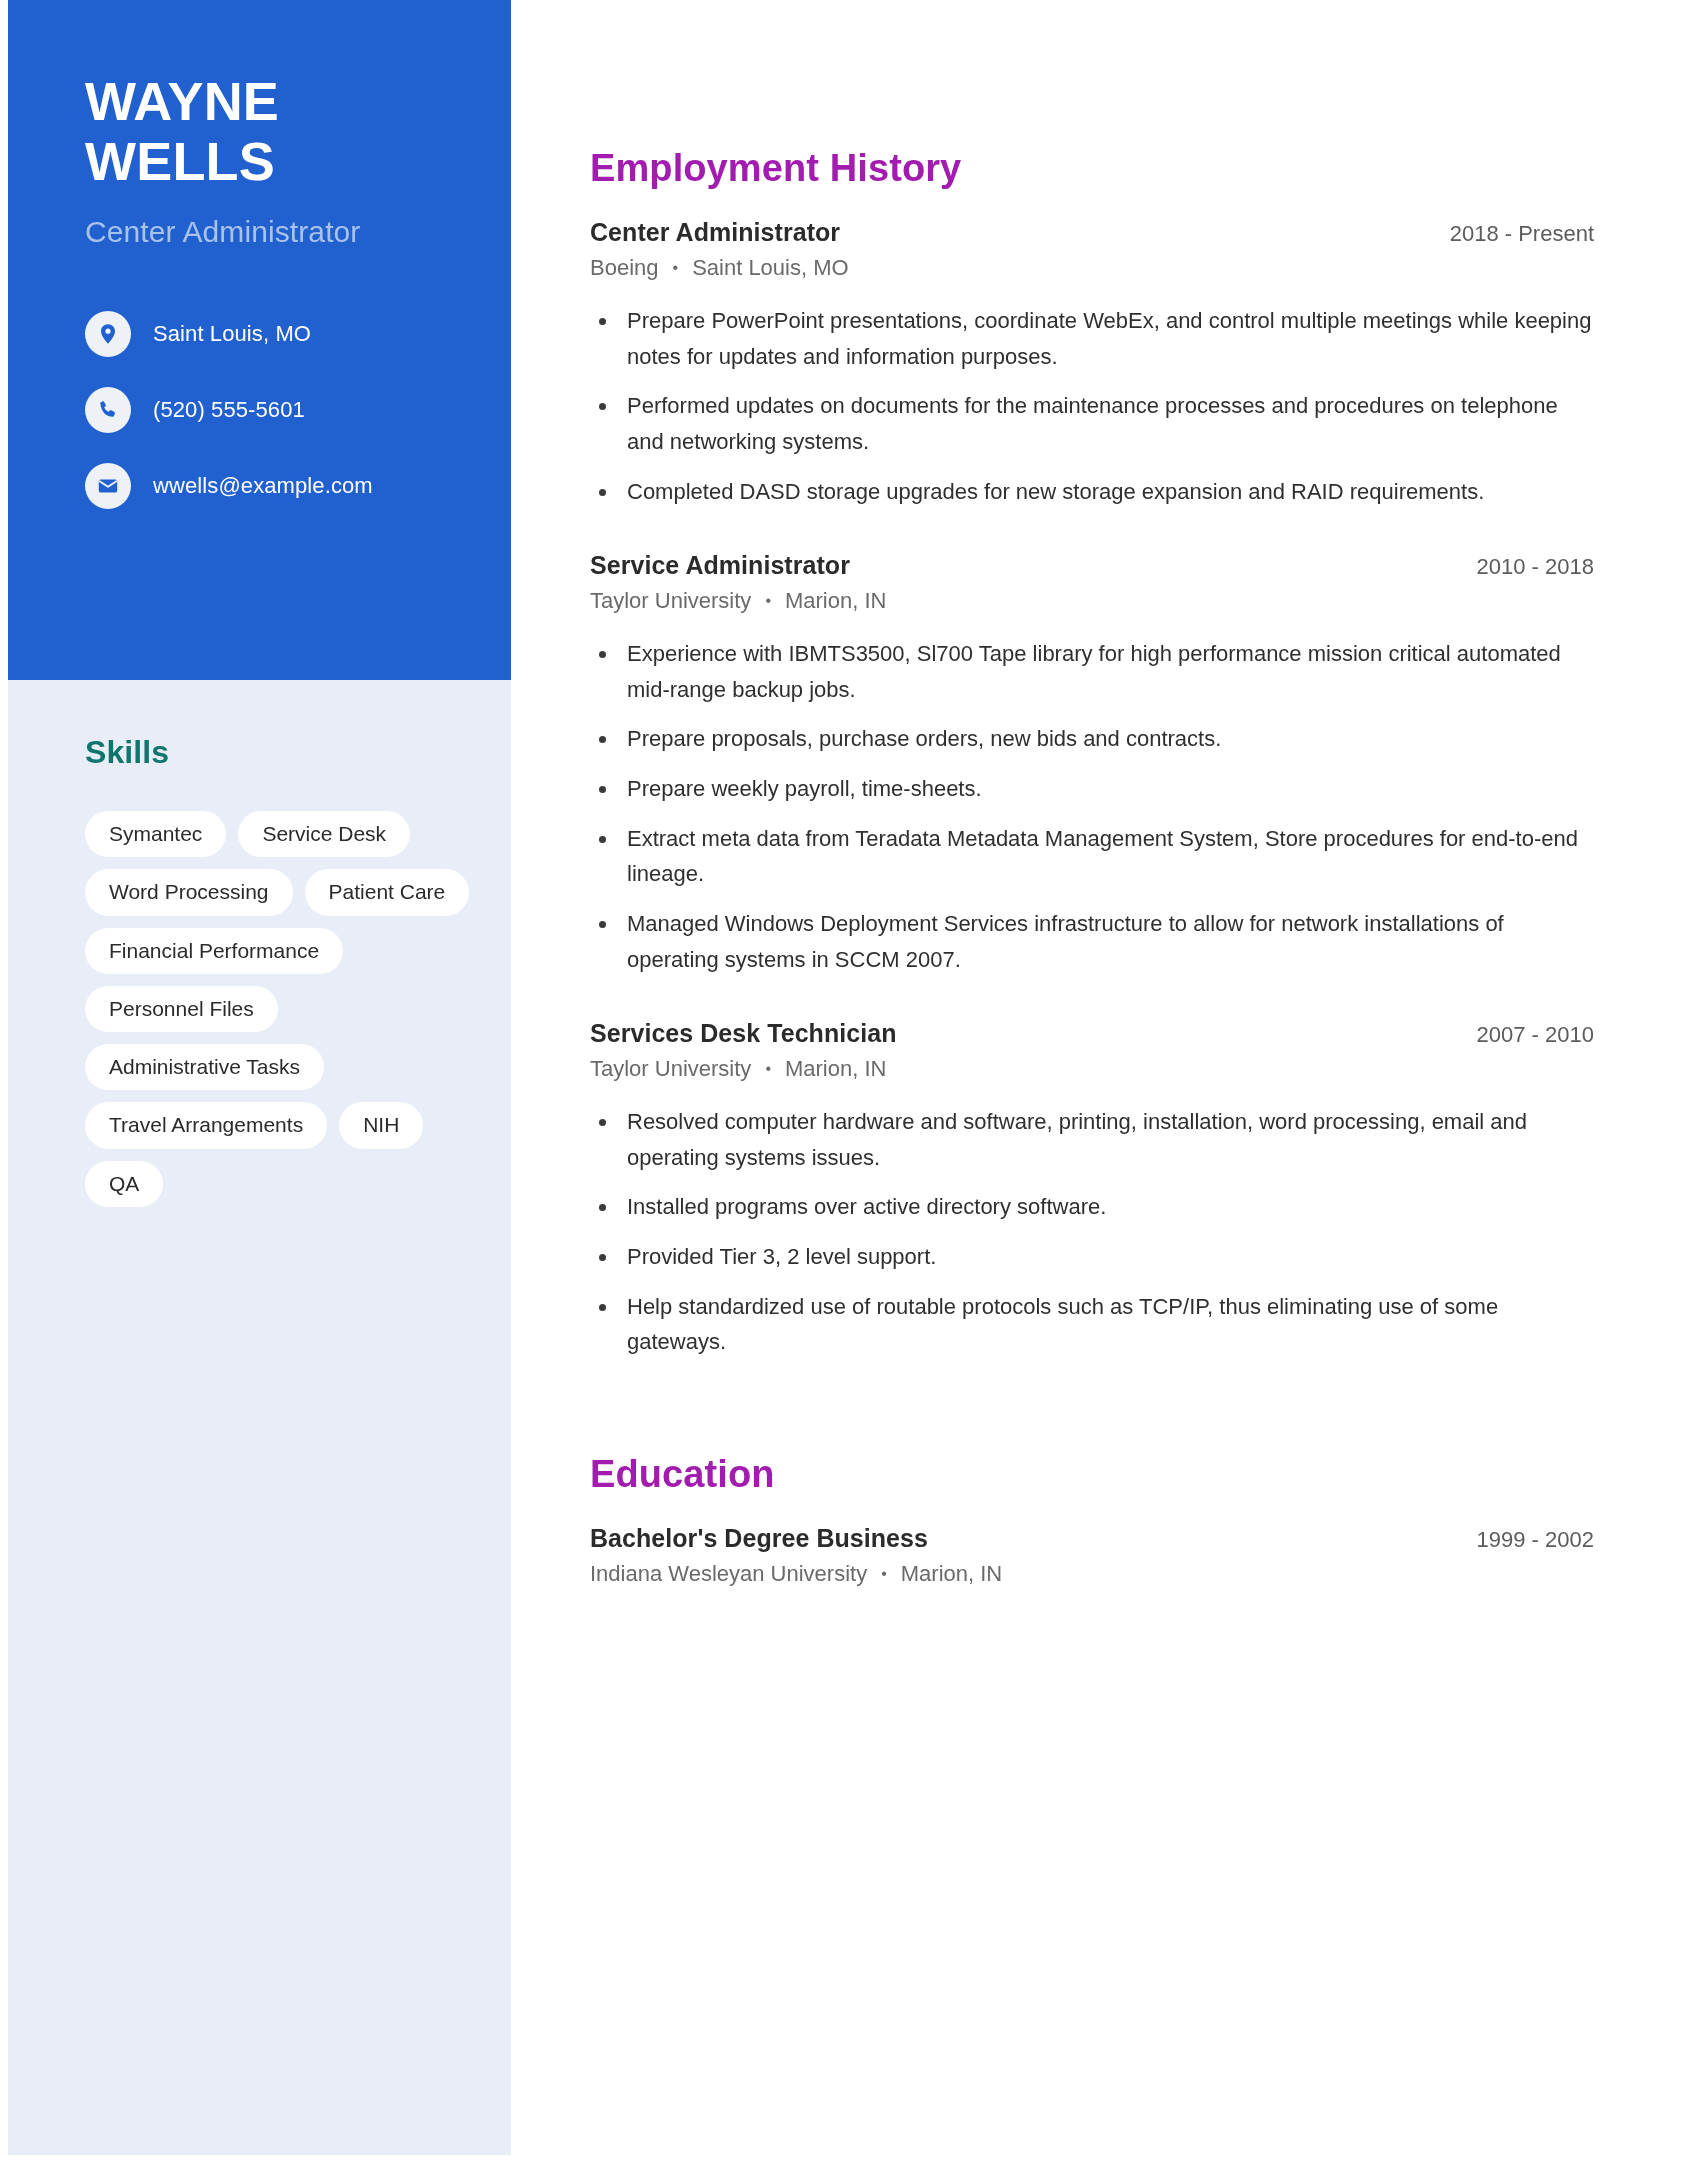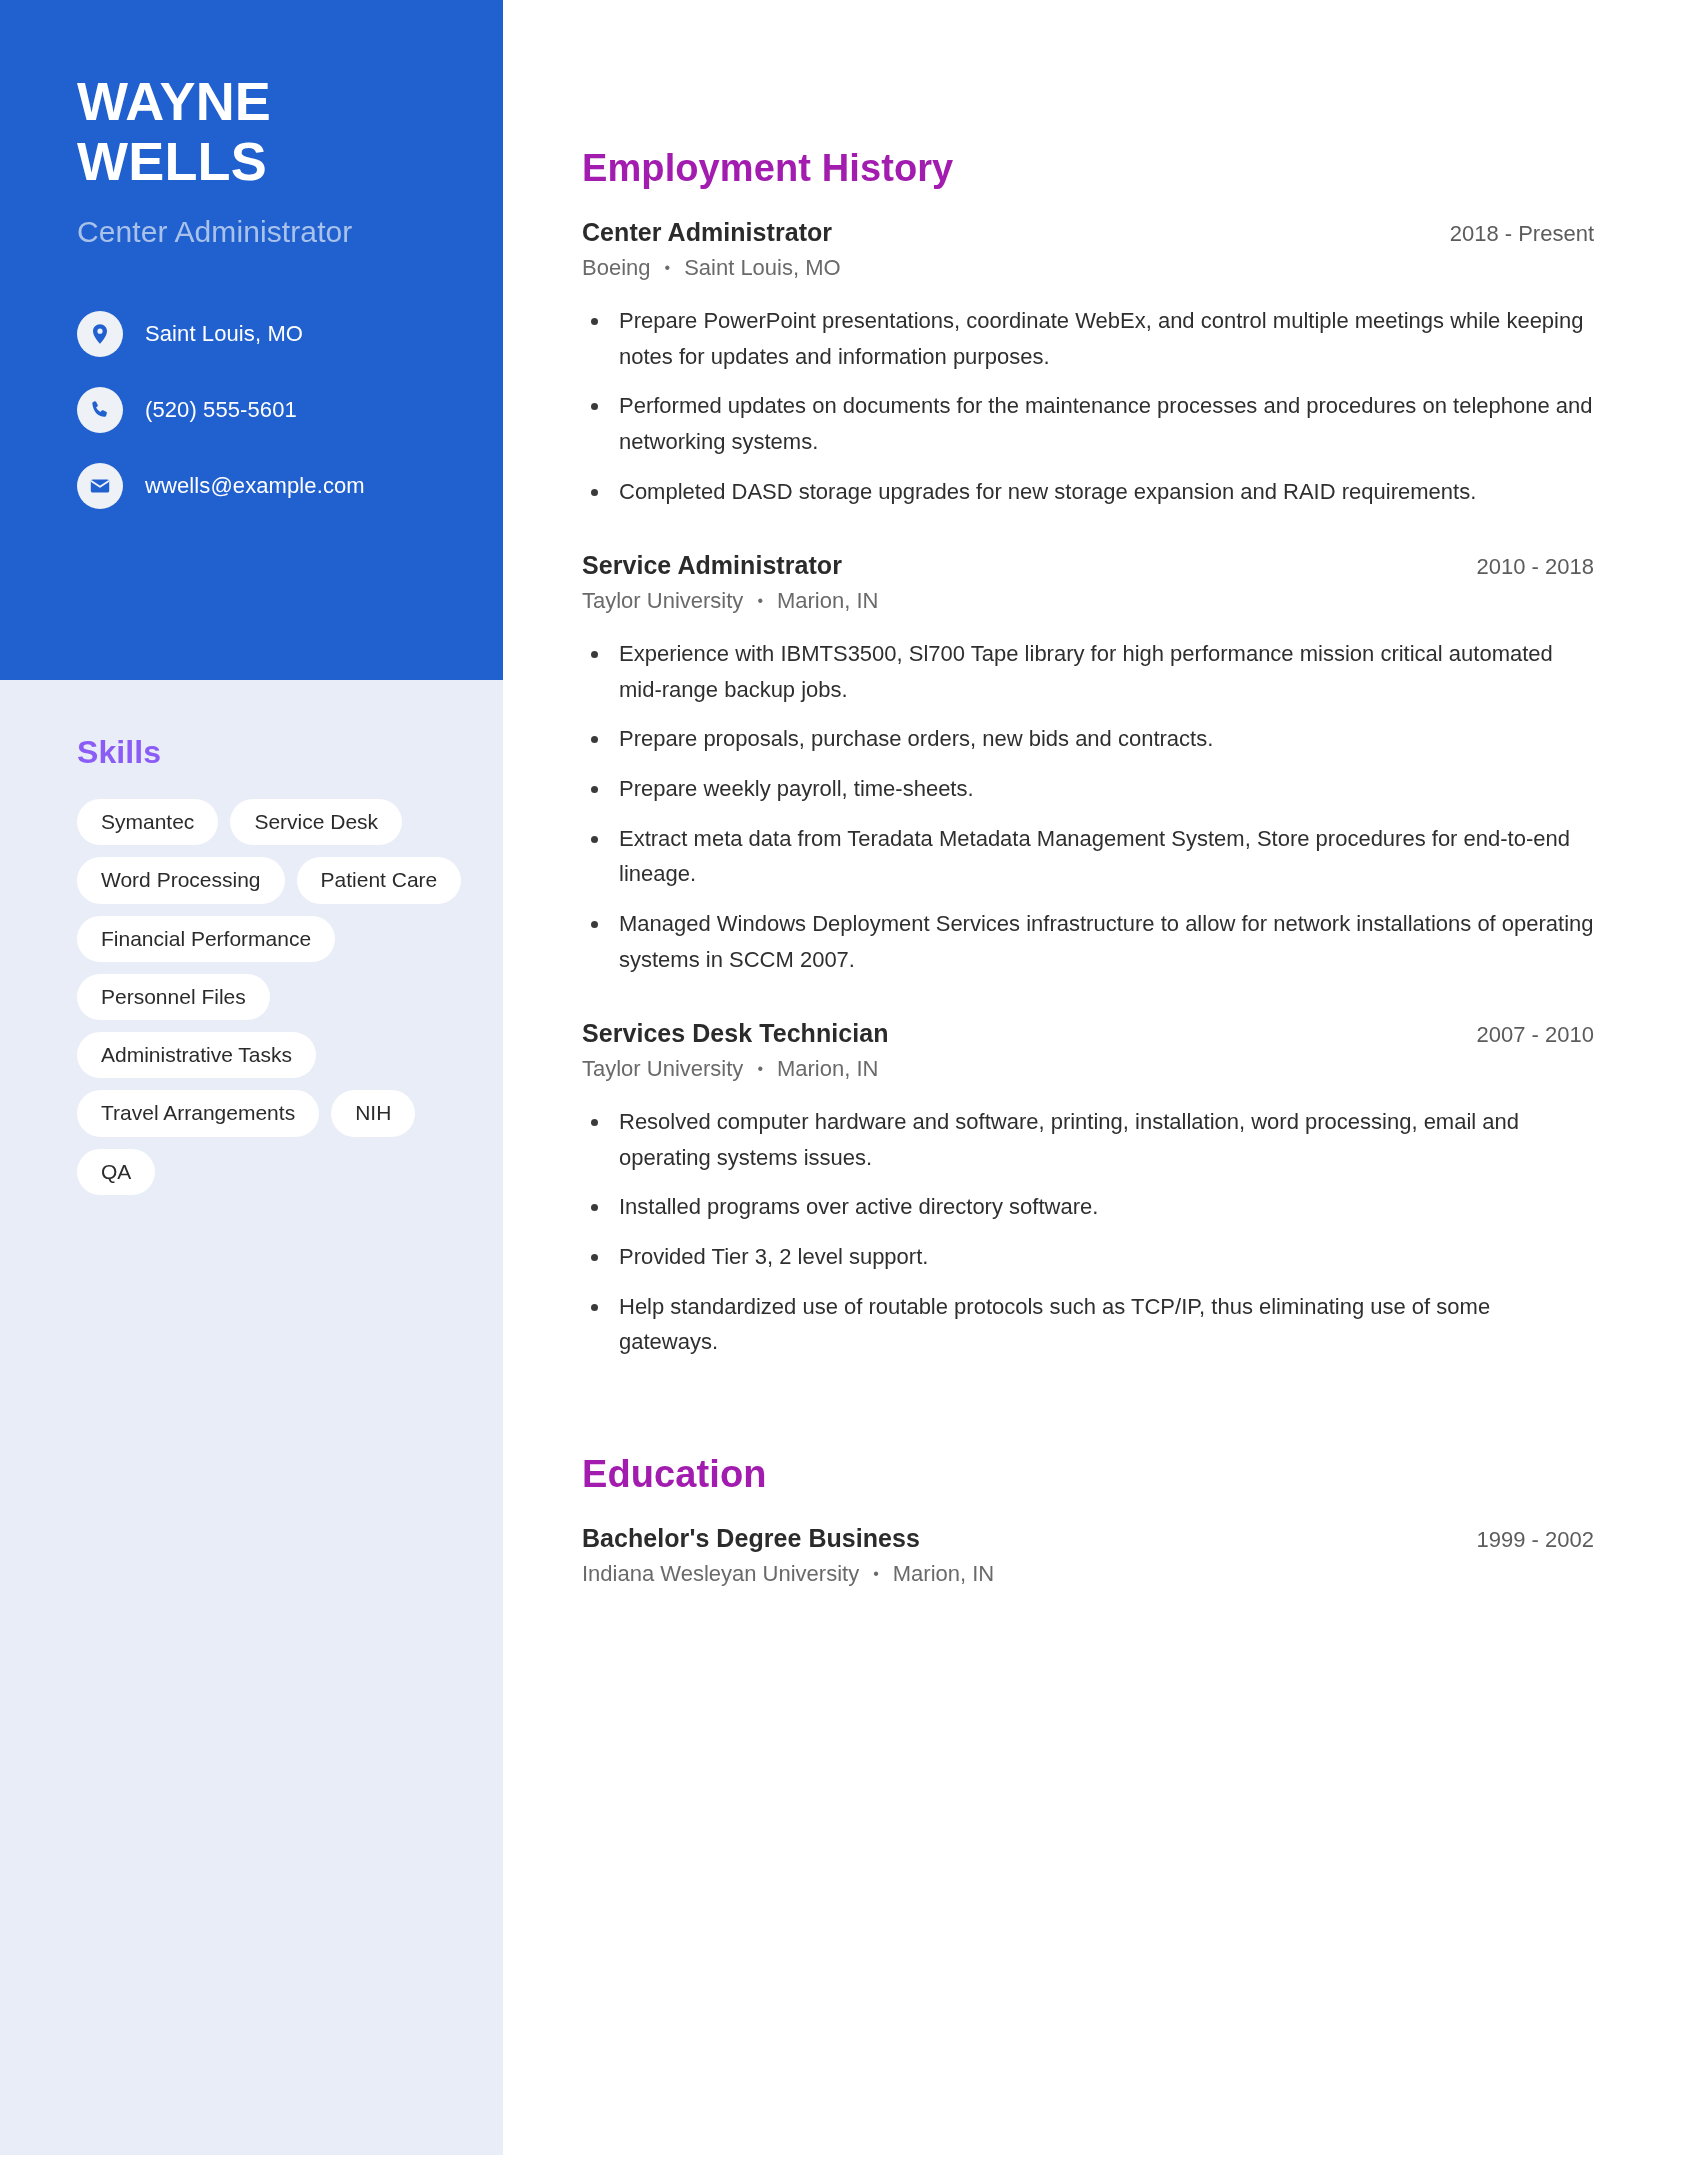--- a/index.html
+++ b/index.html
@@ -12,20 +12,21 @@
     -webkit-font-smoothing: antialiased;
   }
 
   .page {
     position: relative;
     width: 1683px;
     height: 2155px;
     background: #ffffff;
     overflow: hidden;
     display: flex;
+    padding-left: 8px;
   }
 
   
   .sidebar {
     width: 503px;
     flex: 0 0 503px;
     background: #e8edf7;
     position: relative;
   }
 
@@ -83,23 +84,23 @@
     letter-spacing: 0.1px;
   }
 
   
   .sidebar-body {
     padding: 54px 40px 0 77px;
   }
   .skills-heading {
     font-size: 32px;
     font-weight: 700;
-    color: #8b5cf6;
+    color: #0f766e;
     letter-spacing: 0.1px;
-    margin-bottom: 28px;
+    margin-bottom: 40px;
   }
   .skills-pills {
     display: flex;
     flex-wrap: wrap;
     gap: 12px 12px;
     max-width: 396px;
   }
   .skill-pill {
     background: #ffffff;
     border-radius: 989px;

